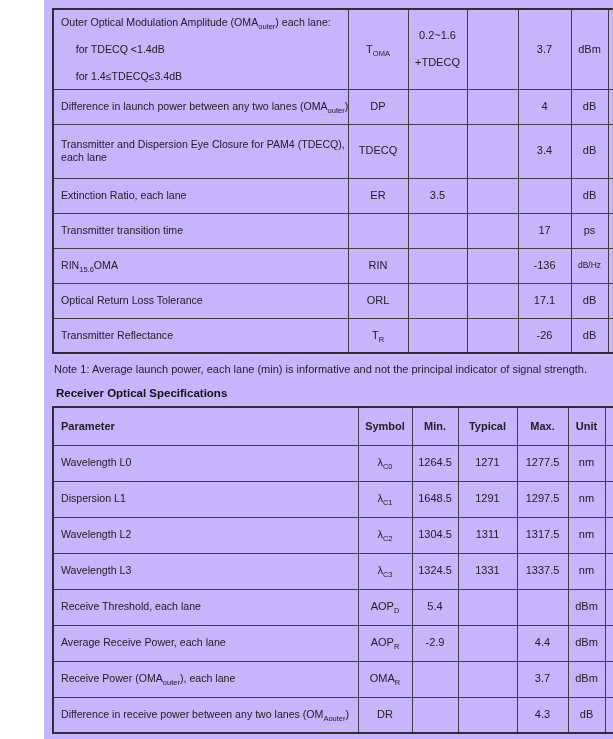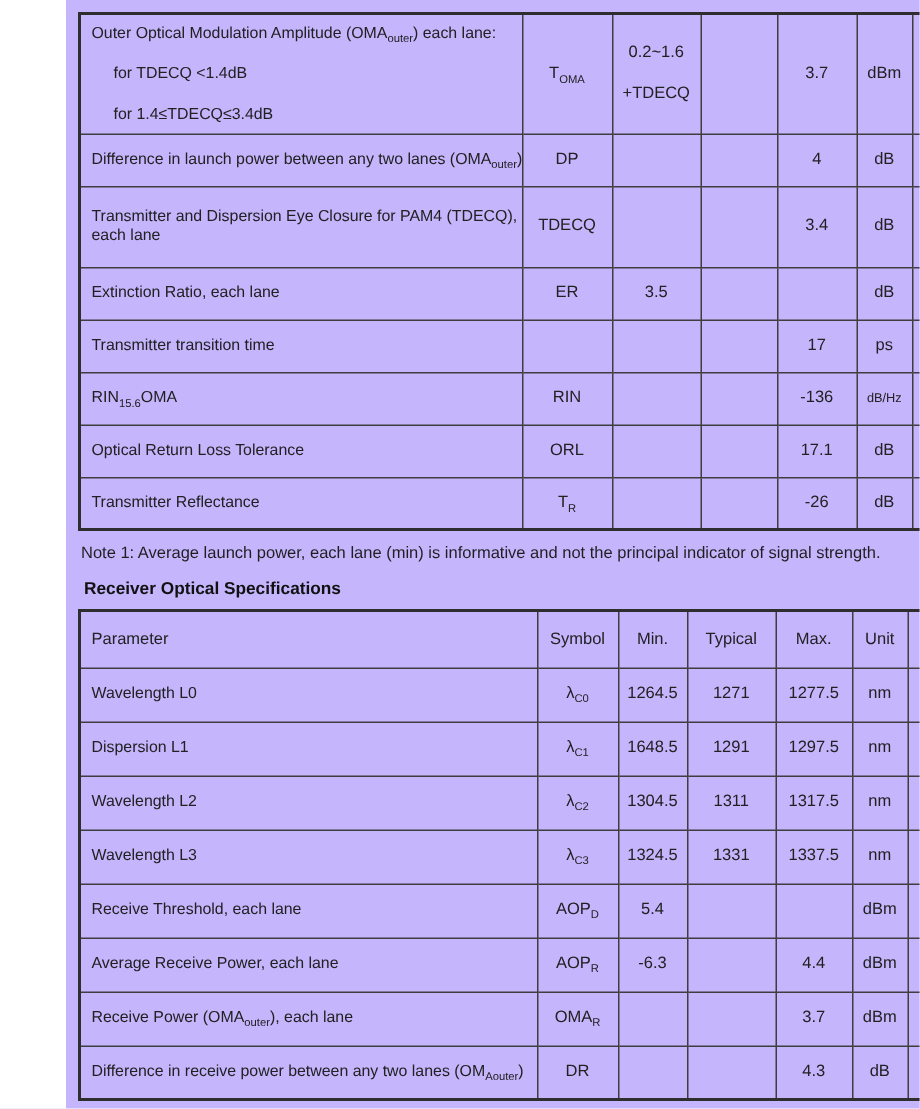--- a/index.html
+++ b/index.html
@@ -11,21 +11,21 @@
   table.spec{
     border-collapse:collapse;table-layout:fixed;width:599px;
     border:2px solid #2e2e2e;
   }
   table.spec td, table.spec th{
     border:1px solid #3e3e3e;
     font-size:11px;line-height:13.5px;
     text-align:center;vertical-align:middle;
     padding:1px 3px;overflow:hidden;
   }
-  table.spec th{font-weight:normal;}
+  table.spec th{font-weight:bold;}
   table.spec td.parameter, table.spec th.parameter{
     text-align:left;padding-left:7px;font-size:10.6px;
   }
   table.spec th.parameter{font-size:11px;}
   td div, th div{white-space:pre;}
   sub{font-size:7.5px;line-height:0;}
   
   #table1 tr:nth-child(1){height:80px;}
   #table1 tr:nth-child(2){height:35px;}
   #table1 tr:nth-child(3){height:54px;padding-left:16px;}
@@ -405,21 +405,21 @@
           </td>
         </tr>
         <tr>
           <td class="parameter">
             <div>Average Receive Power, each lane</div>
           </td>
           <td class="symbol">
             <div>AOP<sub>R</sub></div>
           </td>
           <td class="min">
-            <div>-6.3</div>
+            <div>-2.9</div>
           </td>
           <td class="typical">
             <div>&nbsp;</div>
           </td>
           <td class="max">
             <div>4.4</div>
           </td>
           <td class="unit">
             <div>dBm</div>
           </td>

